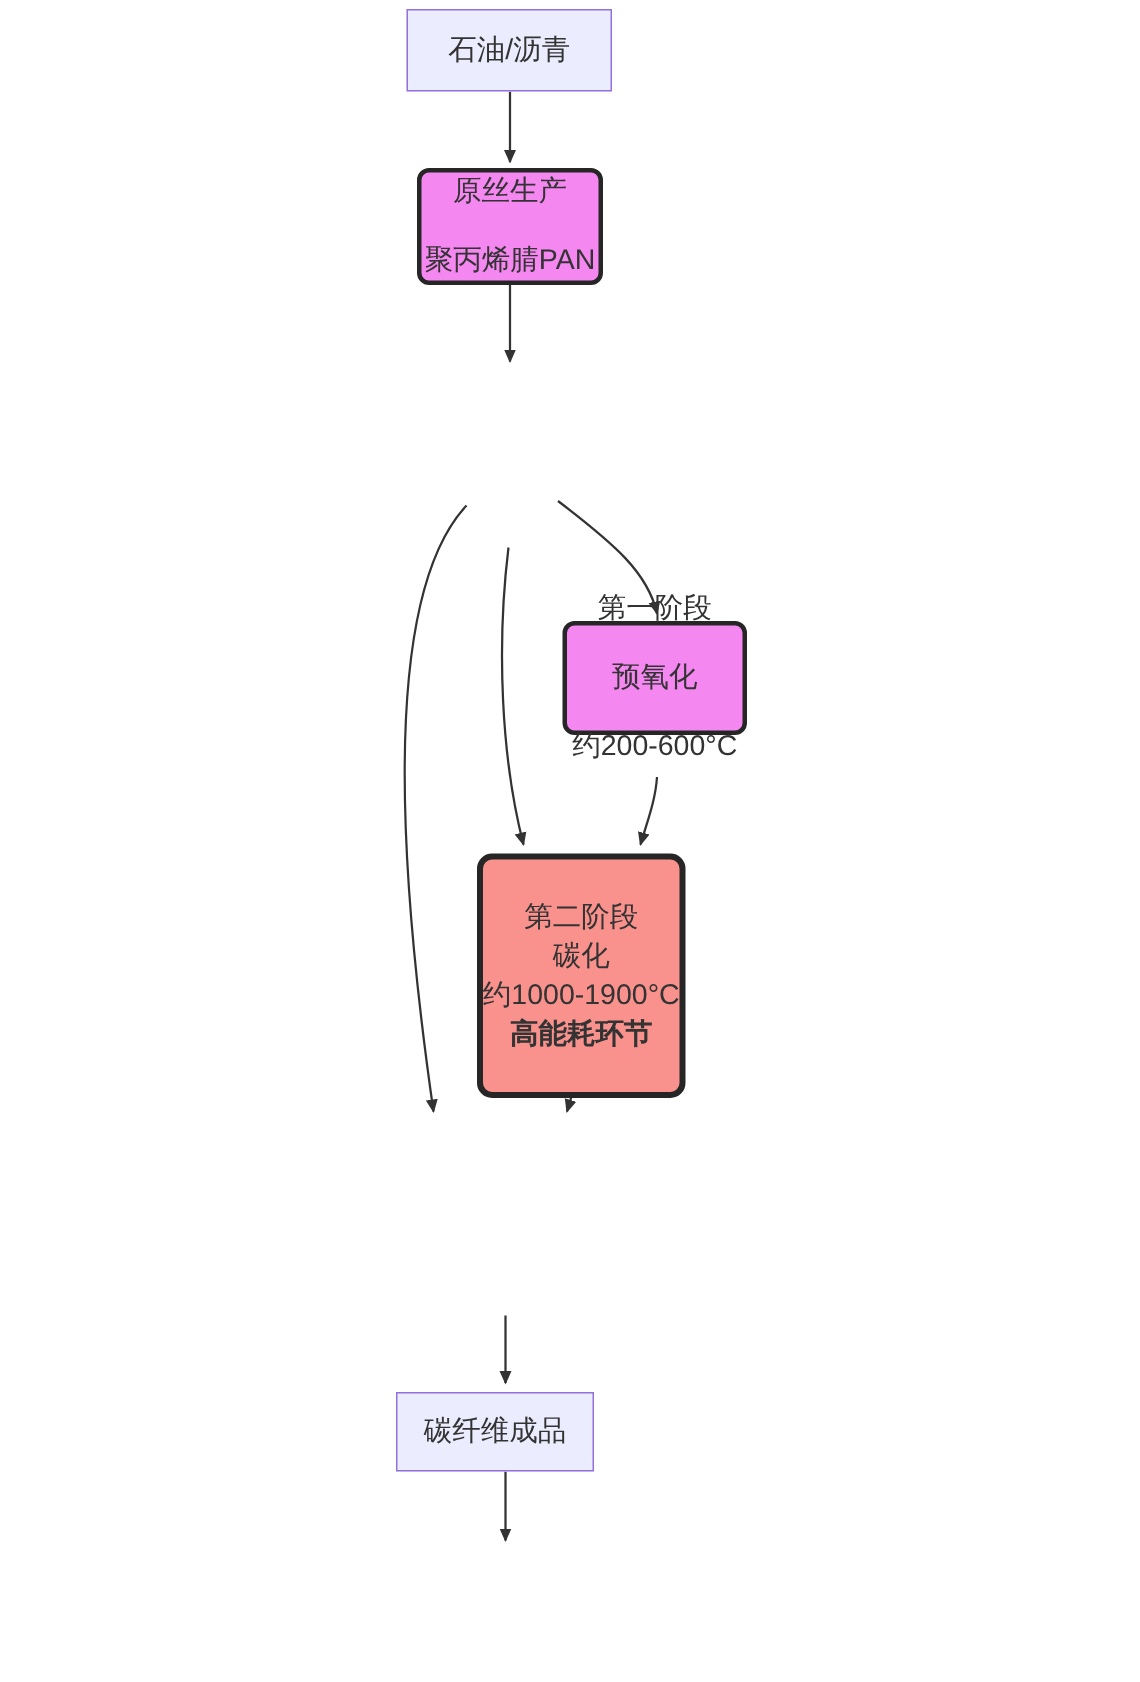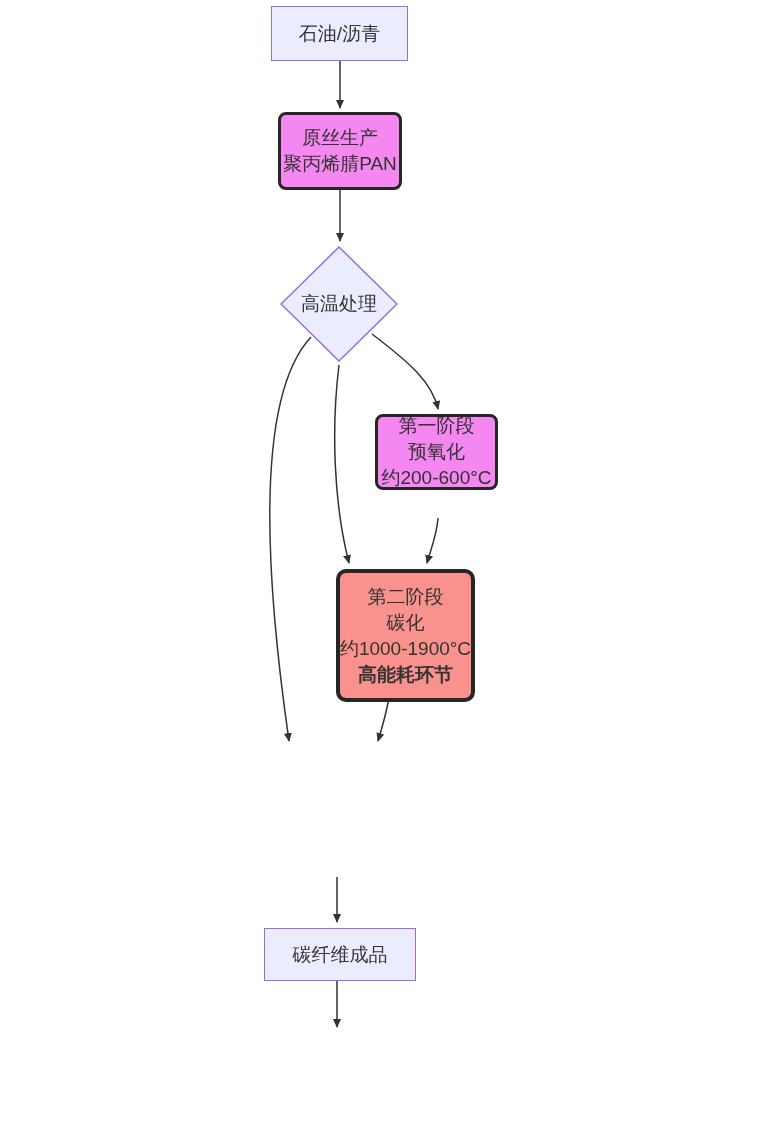--- a/index.html
+++ b/index.html
@@ -40,20 +40,21 @@
   }
   .node span { line-height: 26px; white-space: nowrap; }
   .lav {
     background: var(--lavender-fill, #ECECFF);
     border: 1px solid var(--lavender-border, #9370DB);
   }
   .violet {
     background: var(--violet-fill, #F487F0);
     border: 3px solid var(--dark-border, #262626);
     border-radius: 8px;
+    gap: 20px;
   }
   .salmon {
     background: var(--salmon-fill, #F9918D);
     border: 4px solid var(--dark-border, #262626);
     border-radius: 10px;
   }
   .red {
     background: var(--red-fill, #FA5F5D);
     border: 4px solid var(--dark-border, #262626);
     border-radius: 10px;
@@ -88,39 +89,33 @@
 
   <div class="node lav" style="left:271px; top:6px; width:137px; height:55px;">
     <span>石油/沥青</span>
   </div>
 
   <div class="node violet" style="left:278px; top:112px; width:124px; height:78px;">
     <span>原丝生产</span>
     <span>聚丙烯腈PAN</span>
   </div>
 
-  <div class="node diamond-wrap" style="left:280px; top:246px; width:118px; height:116px;">
-    <svg width="118" height="116" viewBox="0 0 118 116">
-      <polygon points="59,1 117,58 59,115 1,58" fill="#ECECFF" stroke="#9370DB" stroke-width="1.5"></polygon>
-    </svg>
-    <span class="diamond-label">高温处理</span>
-  </div>
 
   <div class="node violet" style="left:375px; top:414px; width:123px; height:76px;">
     <span>第一阶段</span>
     <span>预氧化</span>
     <span>约200-600°C</span>
   </div>
 
-  <div class="node salmon" style="left:336px; top:569px; width:139px; height:133px;">
+  <div class="node salmon" style="left:318px; top:569px; width:139px; height:163px;">
     <span>第二阶段</span>
     <span>碳化</span>
     <span>约1000-1900°C</span>
     <span class="bold">高能耗环节</span>
   </div>
 
 
-  <div class="node lav" style="left:264px; top:928px; width:152px; height:53px;text-align:center;">
+  <div class="node lav" style="left:264px; top:928px; width:132px; height:53px;text-align:center;">
     <span>碳纤维成品</span>
   </div>
 
 
 </div>
 
 </body></html>

